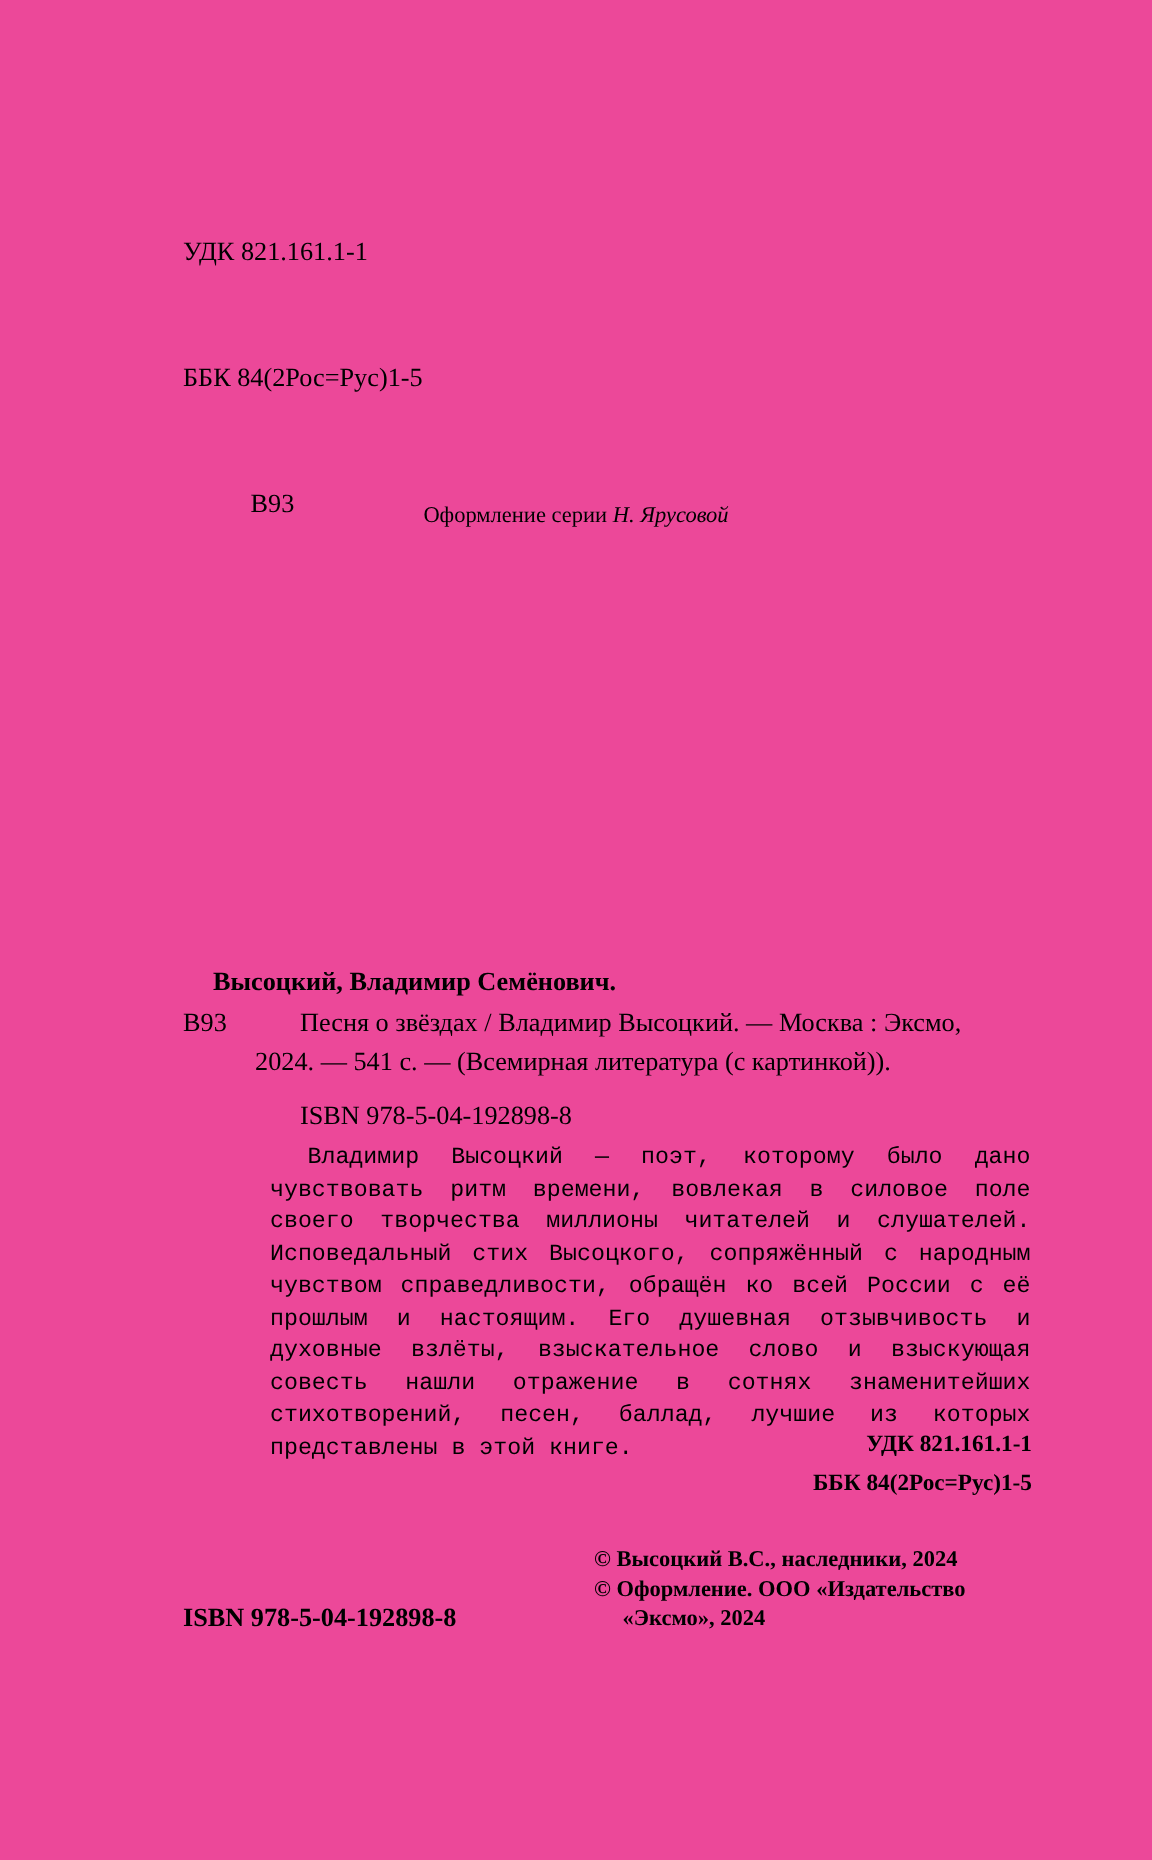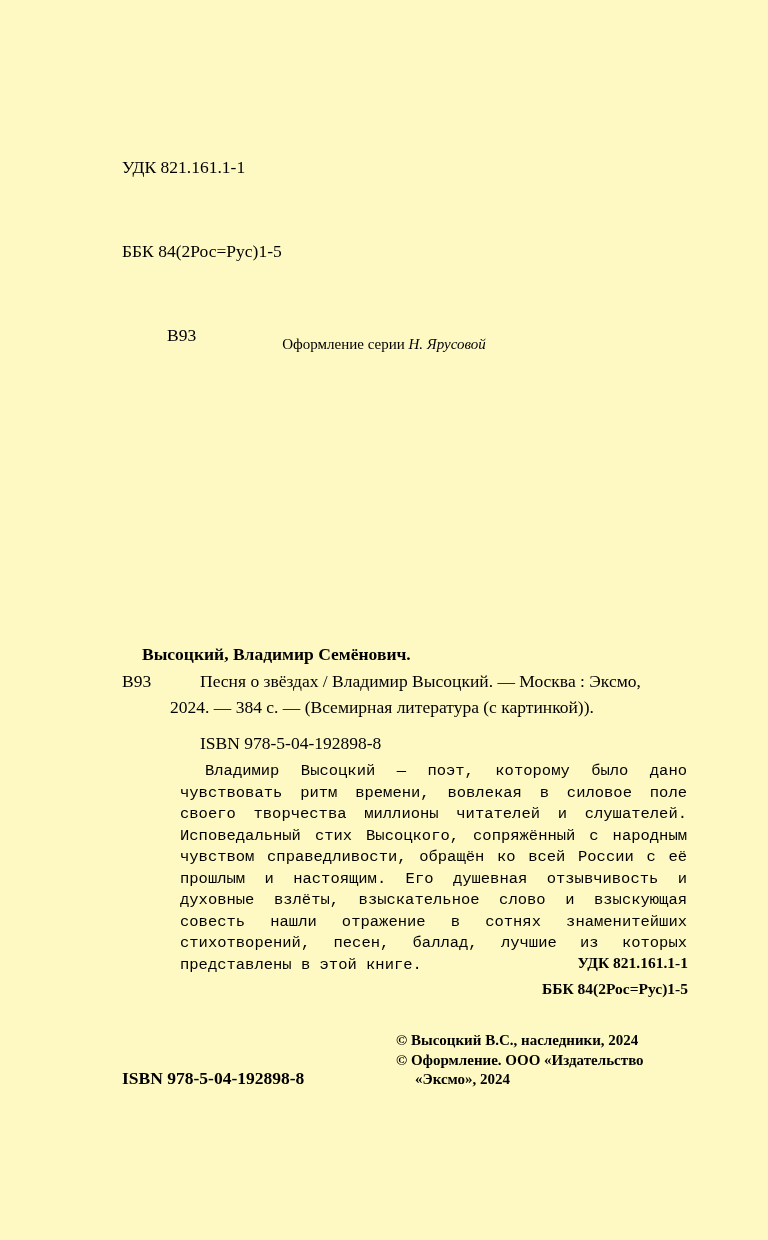--- a/index.html
+++ b/index.html
@@ -11,21 +11,21 @@
     width: 768px;
     height: 1240px;
     position: relative;
     font-family: "Liberation Serif", "DejaVu Serif", serif;
     color: #000000;
     overflow: hidden;
   }
   .page {
     position: absolute;
     inset: 0;
-    background: #fef9c3;
+    background: #ec4899;
   }
 
   
   .top-codes {
     position: absolute;
     left: 122px;
     top: 97px;
     font-size: 17.5px;
     line-height: 28px;
     white-space: pre;
@@ -136,21 +136,21 @@
   </div>
 
   <div class="series-note">
     <span>Оформление серии </span><span class="designer">Н. Ярусовой</span>
   </div>
 
   <div class="bib-block">
     <div class="bib-author">Высоцкий, Владимир Семёнович.</div>
     <div class="bib-entry">
       <span class="entry-code">В93</span>
-      <span>Песня о звёздах / Владимир Высоцкий. — Москва : Эксмо, 2024. — 384 с. — (Всемирная литература (с картинкой)).</span>
+      <span>Песня о звёздах / Владимир Высоцкий. — Москва : Эксмо, 2024. — 541 с. — (Всемирная литература (с картинкой)).</span>
     </div>
     <div class="bib-isbn">ISBN 978-5-04-192898-8</div>
     <div class="bib-annotation">Владимир Высоцкий — поэт, которому было дано чувствовать ритм времени, вовлекая в силовое поле своего творчества миллионы читателей и слушателей. Исповедальный стих Высоцкого, сопряжённый с народным чувством справедливости, обращён ко всей России с её прошлым и настоящим. Его душевная отзывчивость и духовные взлёты, взыскательное слово и взыскующая совесть нашли отражение в сотнях знаменитейших стихотворений, песен, баллад, лучшие из которых представлены в этой книге.</div>
   </div>
 
   <div class="bottom-codes">
     <span class="code-line">УДК 821.161.1-1</span>
     <span class="code-line">ББК 84(2Рос=Рус)1-5</span>
   </div>
 

